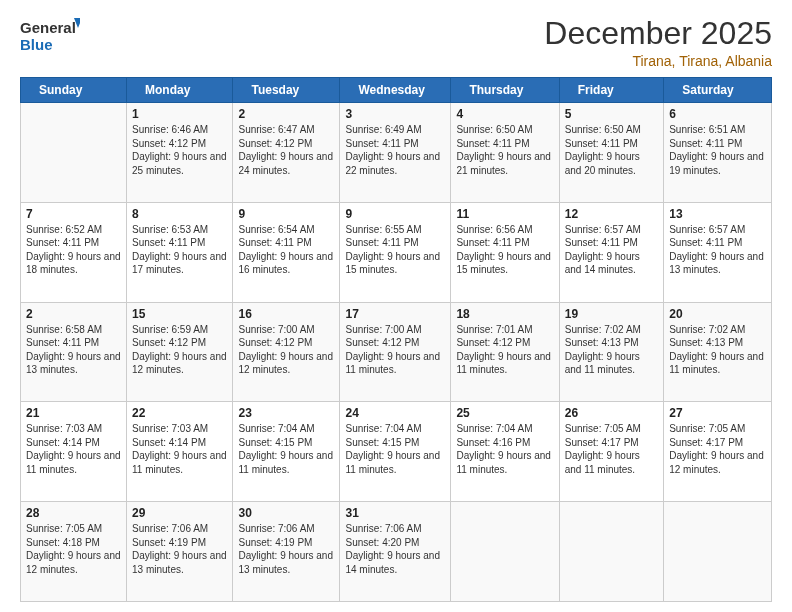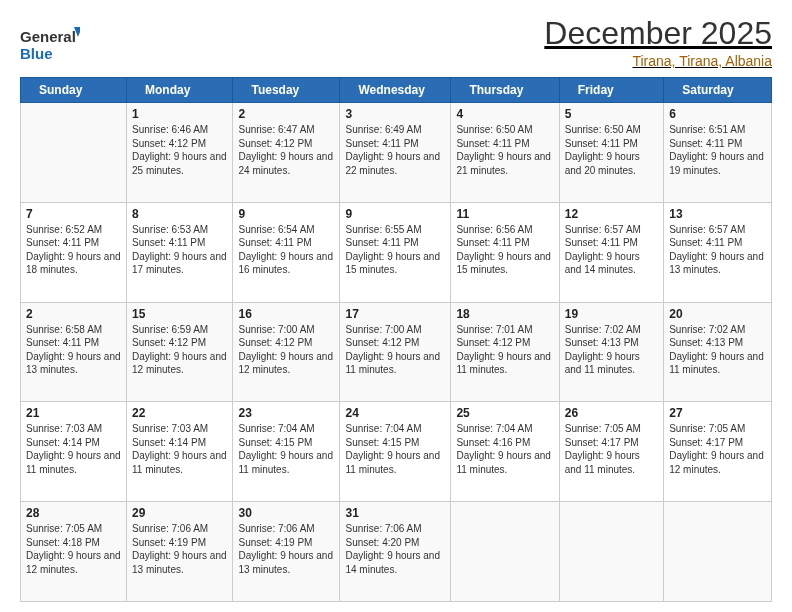--- a/index.html
+++ b/index.html
@@ -13,32 +13,31 @@
     .page {
       width: 792px;
       height: 612px;
       padding: 16px 20px 10px 20px;
       display: flex;
       flex-direction: column;
     }
     .top-section {
       display: flex;
       justify-content: space-between;
-      align-items: flex-end;
+      align-items: flex-start;
       margin-bottom: 8px;
       gap: 9px;
     }
     .logo {
       display: flex;
       align-items: center;
       gap: 4px;
     }
     .title-section {
       text-align: right;
-      text-decoration: underline;
     }
     .main-title {
       font-size: 32px;
       font-weight: normal;
       color: #333;
       line-height: 1.1;
     }
     .subtitle {
       font-size: 14px;
       color: #a16207;

